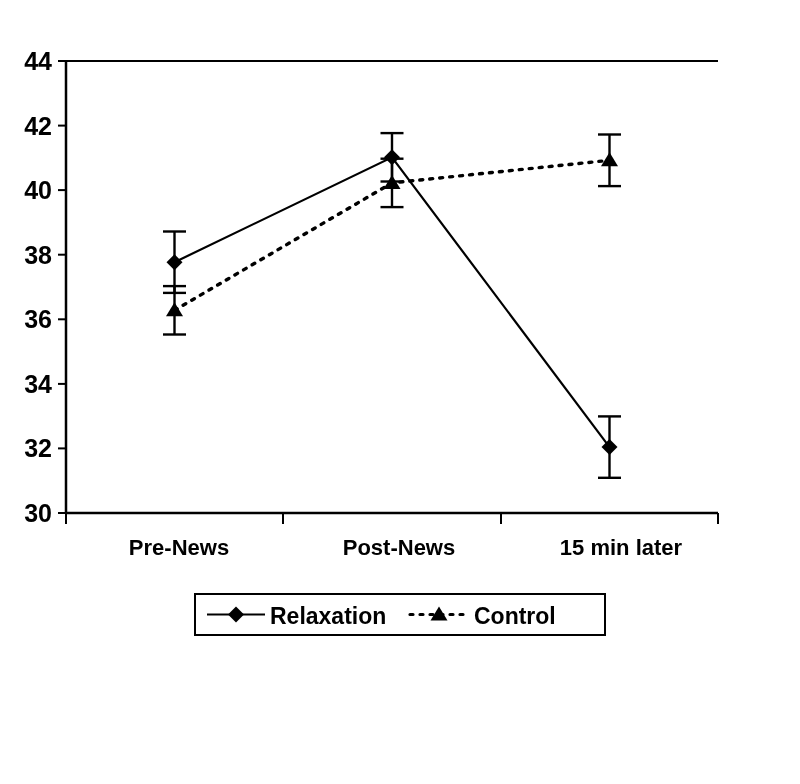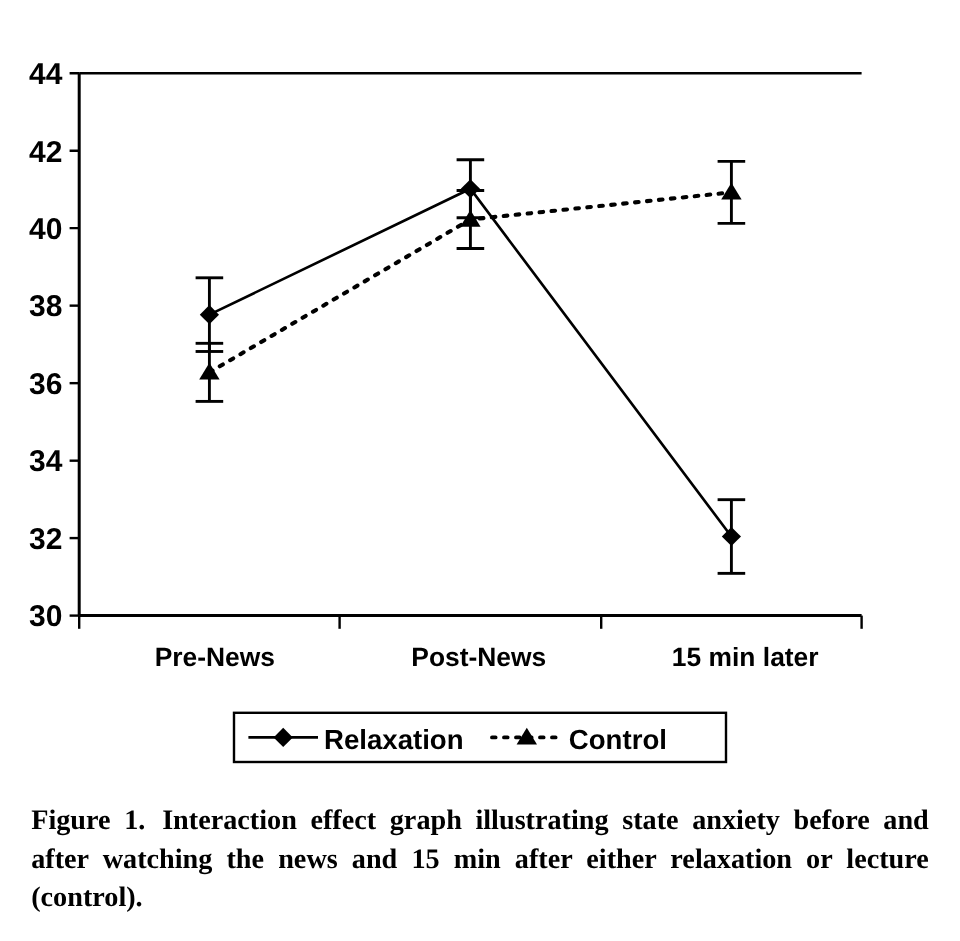--- a/index.html
+++ b/index.html
@@ -148,17 +148,14 @@
         <line x1="207" y1="590.5" x2="265" y2="590.5" stroke="#000000" stroke-width="2.2"></line>
         <polygon points="236,582.5 244,590.5 236,598.5 228,590.5" fill="#000000"></polygon>
         <text class="legend-label" x="270" y="600">Relaxation</text>
         <line x1="410" y1="590.5" x2="468" y2="590.5" stroke="#000000" stroke-width="3.2" stroke-dasharray="3,7" stroke-linecap="round"></line>
         <polygon points="439,582.5 447.5,596.5 430.5,596.5" fill="#000000"></polygon>
         <text class="legend-label" x="474" y="600">Control</text>
       </g>
     </svg>
   </div>
 
-  <div id="caption">
-    <span class="cap-label">Figure 1.</span><span>Interaction effect graph illustrating state anxiety before and after watching the news and 15 min after either relaxation or lecture (control).</span>
-  </div>
 
 </div>
 
 </body></html>

